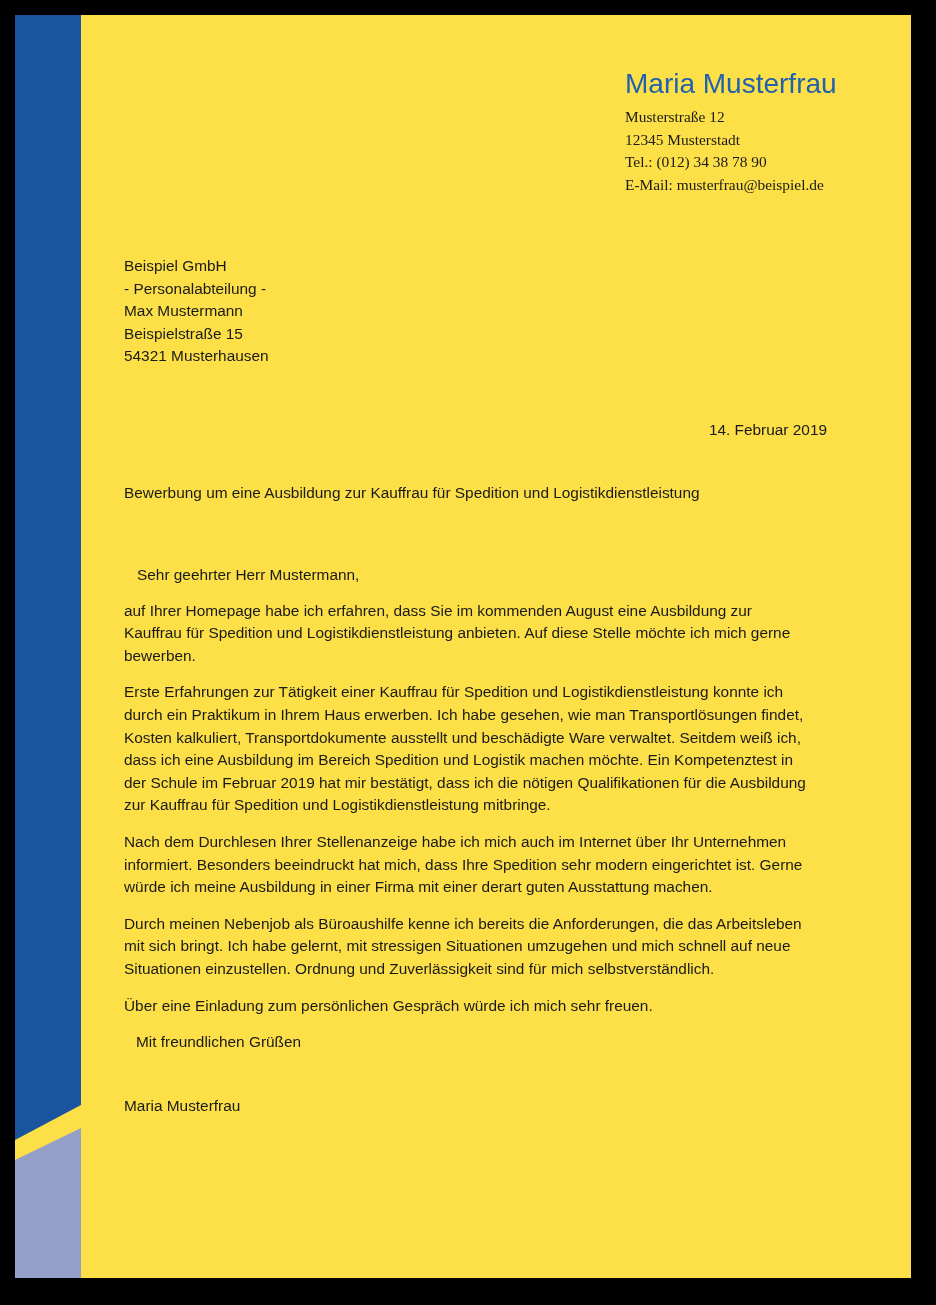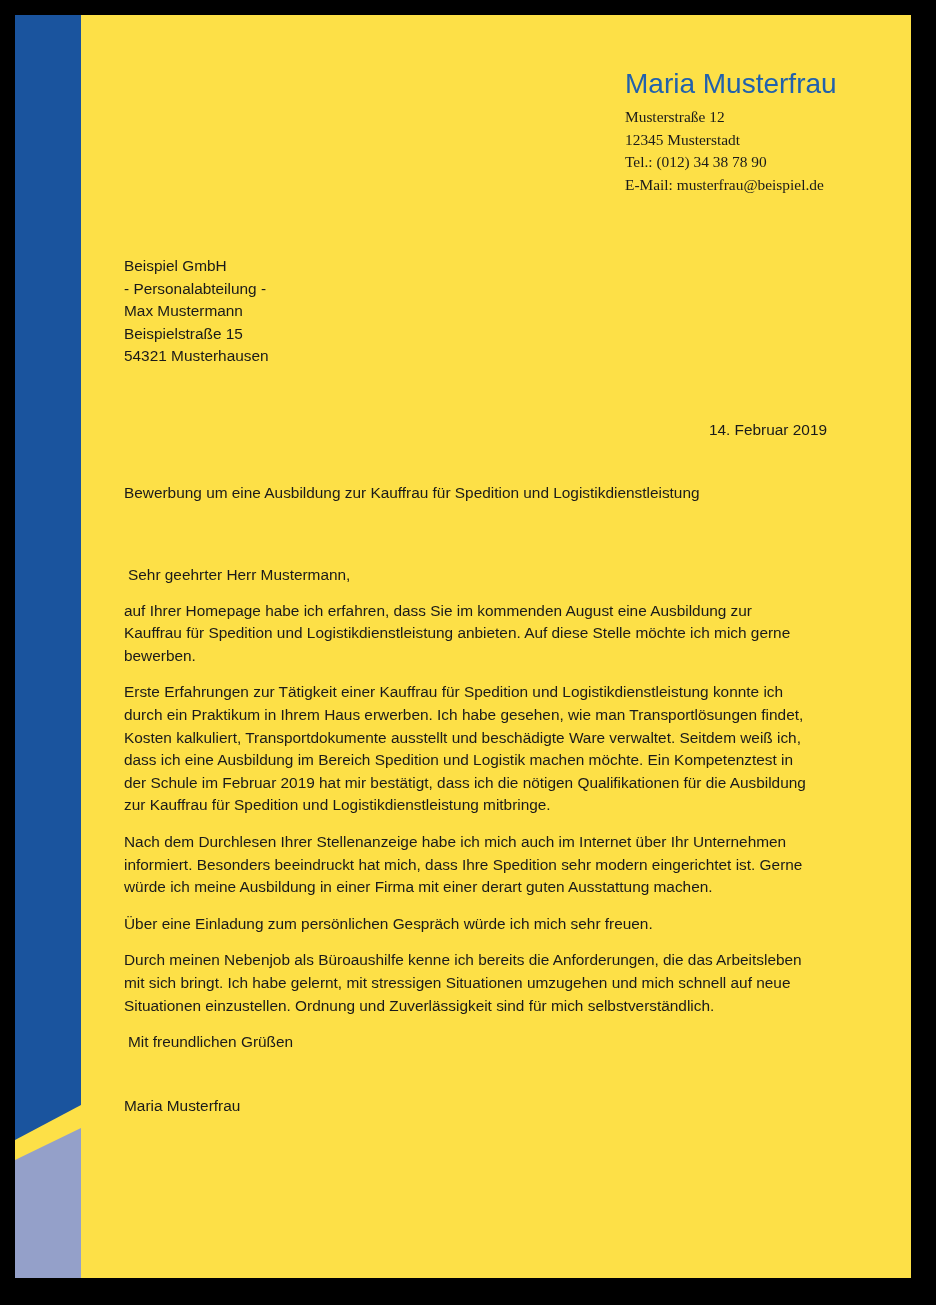--- a/index.html
+++ b/index.html
@@ -73,26 +73,26 @@
     top:466px;left:0;
     width:620px;
     font-weight:400;
     line-height:23px;
   }
   .letter-body{
     position:absolute;
     top:549px;left:0;
     width:706px;
   }
-  .salutation{margin:0 0 13px 4px;}
+  .salutation{margin:0 0 13px 13px;}
   .letter-body p{
     margin:8px 0 14px 0;
     padding-right:20px;
   }
-  .closing{margin:10px 0 0 4px;}
+  .closing{margin:10px 0 0 12px;}
   .signature{margin:41px 0 0 0;}
 </style>
 </head>
 <body>
 
 <div class="frame">
   <div class="page">
 
     <div class="stripe-dark"></div>
     <div class="stripe-light"></div>
@@ -117,21 +117,21 @@
 
       <div class="date-line">14. Februar 2019</div>
 
       <div class="subject">Bewerbung um eine Ausbildung zur Kauffrau für Spedition und Logistikdienstleistung</div>
 
       <div class="letter-body">
         <div class="salutation">Sehr geehrter Herr Mustermann,</div>
         <p>auf Ihrer Homepage habe ich erfahren, dass Sie im kommenden August eine Ausbildung zur Kauffrau für Spedition und Logistikdienstleistung anbieten. Auf diese Stelle möchte ich mich gerne bewerben.</p>
         <p>Erste Erfahrungen zur Tätigkeit einer Kauffrau für Spedition und Logistikdienstleistung konnte ich durch ein Praktikum in Ihrem Haus erwerben. Ich habe gesehen, wie man Transportlösungen findet, Kosten kalkuliert, Transportdokumente ausstellt und beschädigte Ware verwaltet. Seitdem weiß ich, dass ich eine Ausbildung im Bereich Spedition und Logistik machen möchte. Ein Kompetenztest in der Schule im Februar 2019 hat mir bestätigt, dass ich die nötigen Qualifikationen für die Ausbildung zur Kauffrau für Spedition und Logistikdienstleistung mitbringe.</p>
         <p>Nach dem Durchlesen Ihrer Stellenanzeige habe ich mich auch im Internet über Ihr Unternehmen informiert. Besonders beeindruckt hat mich, dass Ihre Spedition sehr modern eingerichtet ist. Gerne würde ich meine Ausbildung in einer Firma mit einer derart guten Ausstattung machen.</p>
+        <p>Durch meinen Nebenjob als Büroaushilfe kenne ich bereits die Anforderungen, die das Arbeitsleben mit sich bringt. Ich habe gelernt, mit stressigen Situationen umzugehen und mich schnell auf neue Situationen einzustellen. Ordnung und Zuverlässigkeit sind für mich selbstverständlich.</p>
         <p>Über eine Einladung zum persönlichen Gespräch würde ich mich sehr freuen.</p>
-        <p>Durch meinen Nebenjob als Büroaushilfe kenne ich bereits die Anforderungen, die das Arbeitsleben mit sich bringt. Ich habe gelernt, mit stressigen Situationen umzugehen und mich schnell auf neue Situationen einzustellen. Ordnung und Zuverlässigkeit sind für mich selbstverständlich.</p>
         <div class="closing">Mit freundlichen Grüßen</div>
         <div class="signature">Maria Musterfrau</div>
       </div>
 
     </div>
   </div>
 </div>
 
 </body></html>

